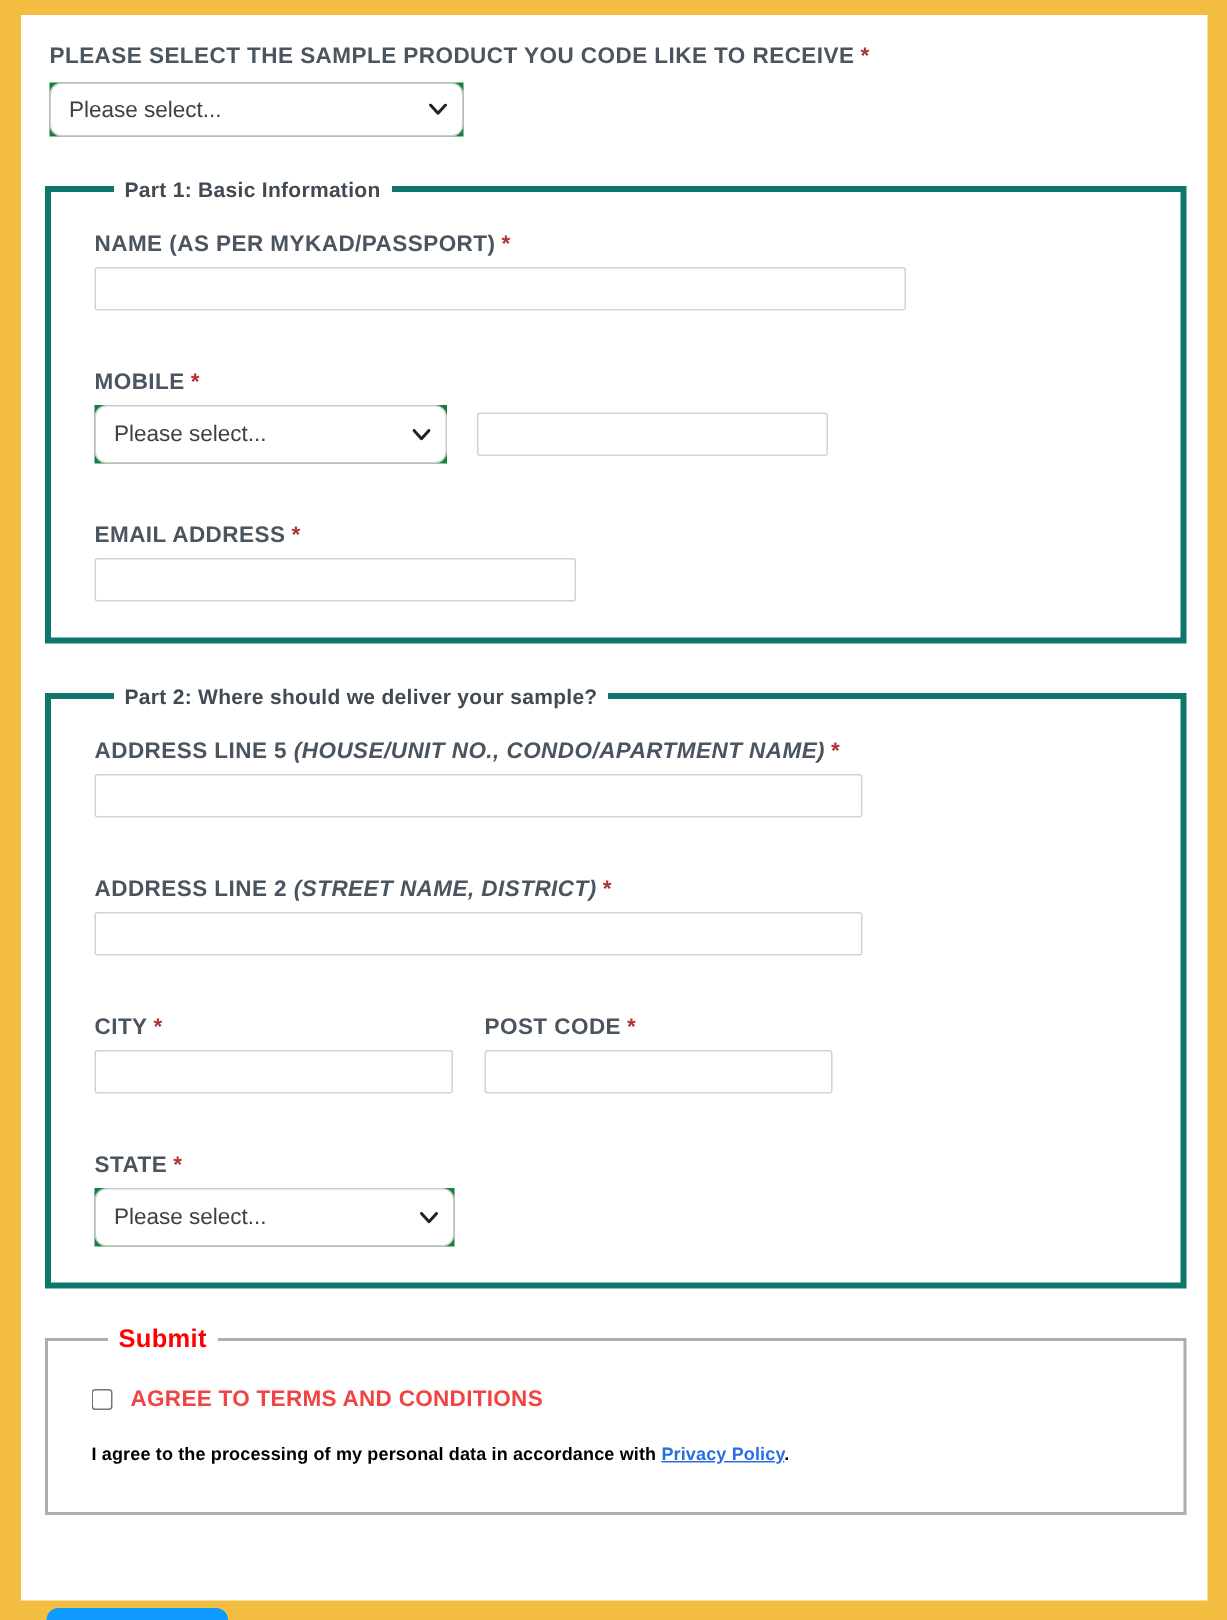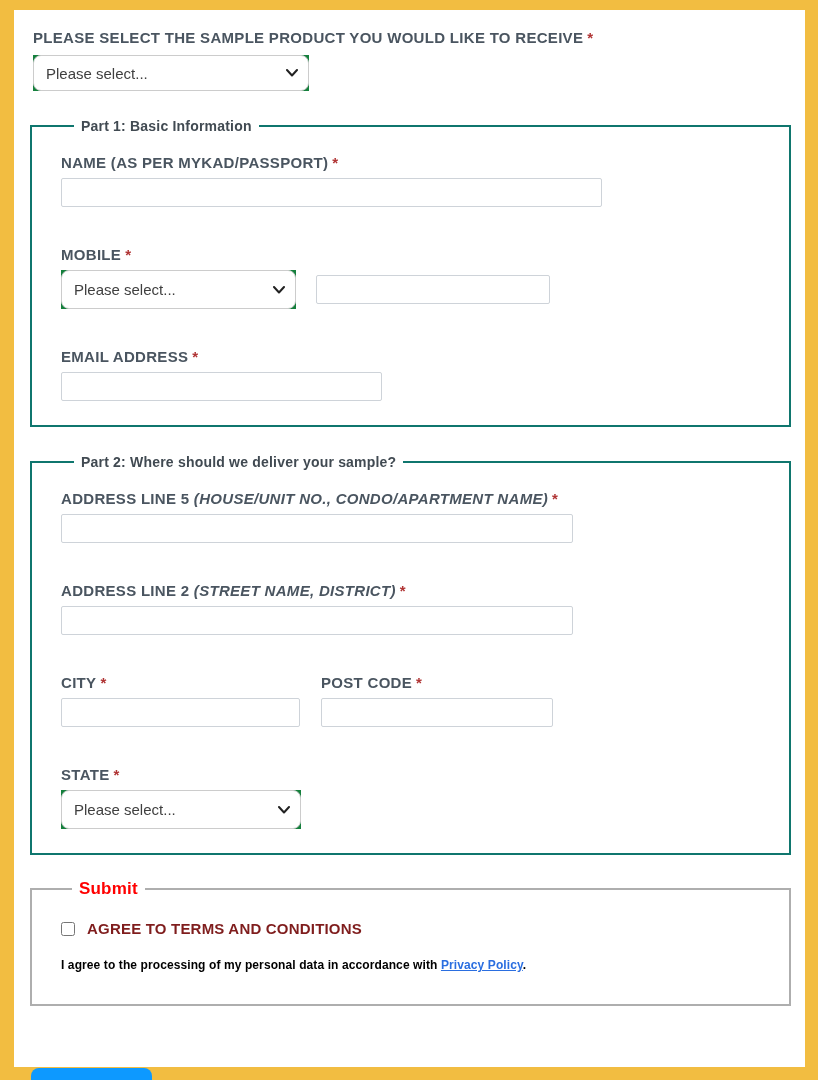--- a/index.html
+++ b/index.html
@@ -47,21 +47,21 @@
     font-family:"Liberation Sans", sans-serif;
   }
   .txt-name { width:541px; }
   .txt-mobile { width:234px; }
   .txt-email { width:321px; }
   .txt-addr { width:512px; }
   .txt-post { width:232px; }
   .txt-city { width:239px; }
 
   fieldset {
-    border:2px solid #0f766e;
+    border:4px solid #0f766e;
     margin:27px 0 0 -3px;
     padding:5px 26px 24px 29px;
   }
   legend {
     font-weight:700; font-size:14px; color:#414A52;
     padding:0 7px; margin-left:13px; letter-spacing:.2px;
   }
   fieldset .f-label { margin:15px 0 7px; }
   fieldset .f-label.gap { margin-top:39px; }
 
@@ -72,41 +72,41 @@
     border:2px solid #aeaeae;
     margin-top:24px;
     padding-bottom:32px;
   }
   legend.legend-red { color:#FF0000; font-size:17px; margin-left:11px; }
 
   .check-row { display:flex; align-items:center; gap:12px; margin-top:16px; }
   .check-row input[type="checkbox"] {
     width:14px; height:14px; accent-color:#ffffff;
   }
-  .check-label { font-weight:700; font-size:15px; color:#7f1d1d; letter-spacing:.2px; }
+  .check-label { font-weight:700; font-size:15px; color:#ef4444; letter-spacing:.2px; }
   .consent { margin-top:21px; font-weight:700; font-size:12px; color:#000; letter-spacing:.1px; }
   .consent a { color:#2A6EE0; text-decoration:underline; font-weight:700; }
 
   .submit-btn {
     display:block;
     margin:62px 0 0 -2px;
     width:121px; height:47px;
     background:#0D99FF; color:#ffffff;
     font-size:19px; border:none; border-radius:8px;
     font-family:"Liberation Sans", sans-serif;
     cursor:pointer;
   }
 </style>
 </head>
 <body>
 
 <div class="page">
   <div class="content">
 
-    <label class="top-label"><span>PLEASE SELECT THE SAMPLE PRODUCT YOU WOULD LIKE TO RECEIVE</span><span class="req">*</span></label>
+    <label class="top-label"><span>PLEASE SELECT THE SAMPLE PRODUCT YOU CODE LIKE TO RECEIVE</span><span class="req">*</span></label>
 
     <div class="sel sel-top">
       <select>
         <option>Please select...</option>
       </select>
       <span class="chev">
         <svg width="12" height="8" viewBox="0 0 12 8">
             <path d="M1 1 L6 6.5 L11 1" fill="none" stroke="#222" stroke-width="2" stroke-linecap="round" stroke-linejoin="round"></path>
           </svg>
       </span>

